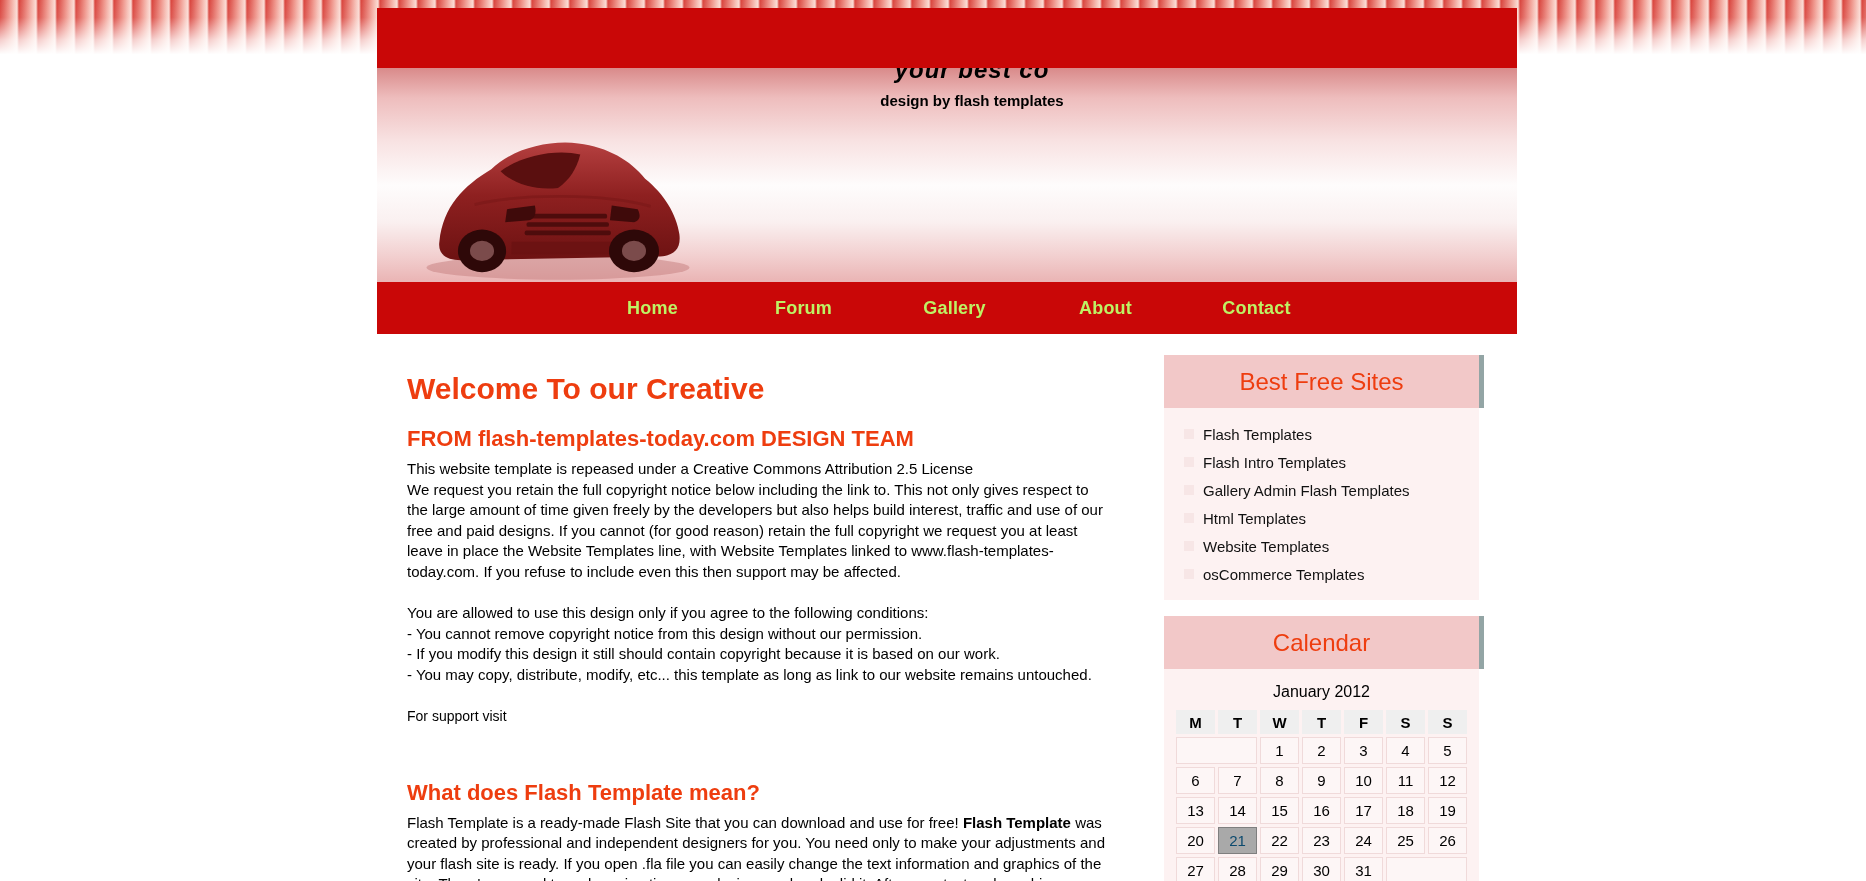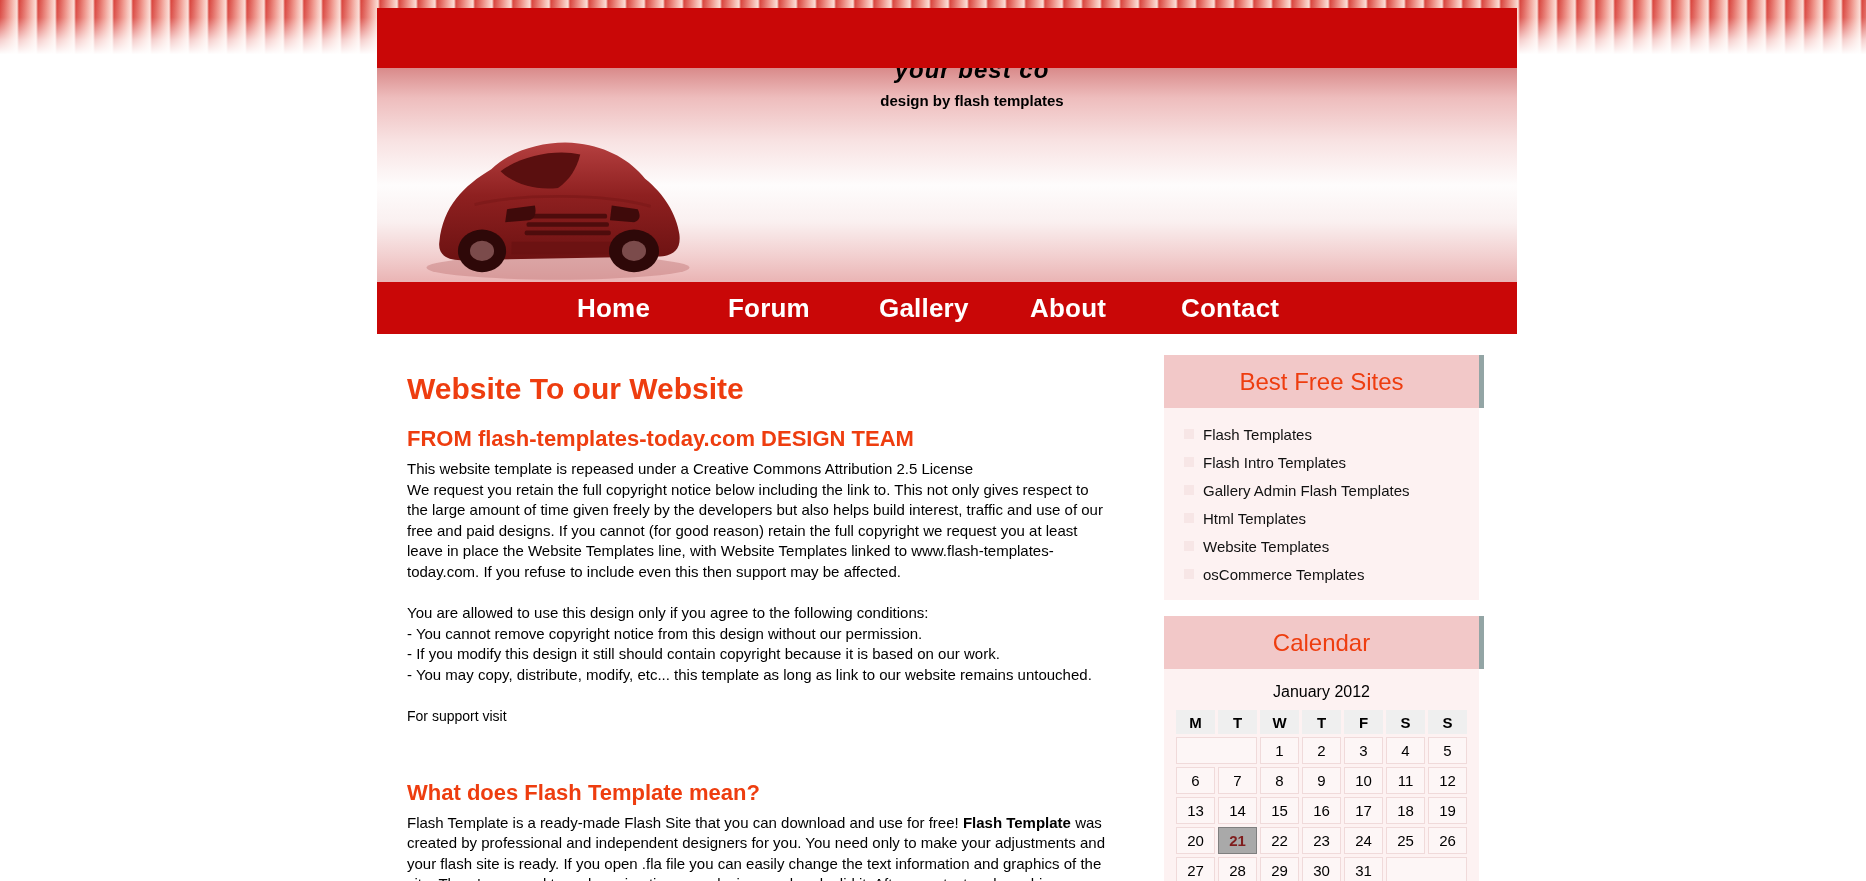--- a/index.html
+++ b/index.html
@@ -30,21 +30,21 @@
   .title-block{
     position:absolute;left:430px;top:-12px;width:330px;text-align:center;color:#000;
   }
   .site-title{font-size:24px;font-weight:bold;font-style:italic;letter-spacing:1px;}
   .site-subtitle{font-size:15px;font-weight:bold;margin-top:8px;}
   .navbar{
     height:52px;background:#c90707;display:flex;align-items:center;
   }
   .nav-menu{list-style:none;margin:0 0 0 200px;padding:0;display:flex;}
   .nav-menu li{
-    width:151px;text-align:left;font-size:26px;font-weight:bold;color:#ffffff;
+    width:151px;text-align:center;font-size:18px;font-weight:bold;color:#bef264;
     cursor:pointer;letter-spacing:0.2px;
   }
   .content{display:flex;align-items:flex-start;background:#fff;}
   .main{margin-left:30px;width:705px;color:#000;}
   .h-welcome{margin:38px 0 0 0;font-size:30px;font-weight:bold;color:#ee3d0f;}
   .h-section{margin:20px 0 0 0;font-size:22px;font-weight:bold;color:#ee3d0f;}
   .para{font-size:15px;line-height:20.5px;margin-top:7px;}
   .cond-intro{font-size:15px;line-height:20.5px;margin-top:21px;}
   .cond-list{font-size:15px;line-height:20.5px;}
   .support{font-size:14px;line-height:20.5px;margin-top:21px;}
@@ -72,21 +72,21 @@
   table.cal{border-collapse:separate;border-spacing:3px;margin:6px auto 0 auto;}
   table.cal th{
     width:35px;height:22px;background:#efefef;font-size:15px;font-weight:bold;
     text-align:center;color:#000;
   }
   table.cal td{
     width:35px;height:23px;background:#fdf6f6;border:1px solid #f0dada;
     font-size:15px;text-align:center;color:#000;
   }
   table.cal td.selected{
-    background:#a9a9a9;border:1px solid #7f7f7f;color:#7f1d1d;font-weight:bold;
+    background:#a9a9a9;border:1px solid #7f7f7f;color:#0c4a6e;font-weight:normal;
   }
 </style>
 </head>
 <body>
 
 <div class="bg-stripes"></div>
 
 <div class="page">
 
   <div class="topbar"></div>
@@ -129,21 +129,21 @@
         <li>Forum</li>
         <li>Gallery</li>
         <li>About</li>
         <li>Contact</li>
       </ul>
   </div>
 
   <div class="content">
 
     <div class="main">
-      <h1 class="h-welcome">Website To our Website</h1>
+      <h1 class="h-welcome">Welcome To our Creative</h1>
       <h2 class="h-section">FROM flash-templates-today.com DESIGN TEAM</h2>
       <div class="para">
         <div>This website template is repeased under a Creative Commons Attribution 2.5 License</div>
         <div>We request you retain the full copyright notice below including the link to. This not only gives respect to the large amount of time given freely by the developers but also helps build interest, traffic and use of our free and paid designs. If you cannot (for good reason) retain the full copyright we request you at least leave in place the Website Templates line, with Website Templates linked to www.flash-templates-today.com. If you refuse to include even this then support may be affected.</div>
       </div>
       <div class="cond-intro">You are allowed to use this design only if you agree to the following conditions:</div>
       <div class="cond-list">
           <div>- You cannot remove copyright notice from this design without our permission.</div>
           <div>- If you modify this design it still should contain copyright because it is based on our work.</div>
           <div>- You may copy, distribute, modify, etc... this template as long as link to our website remains untouched.</div>

